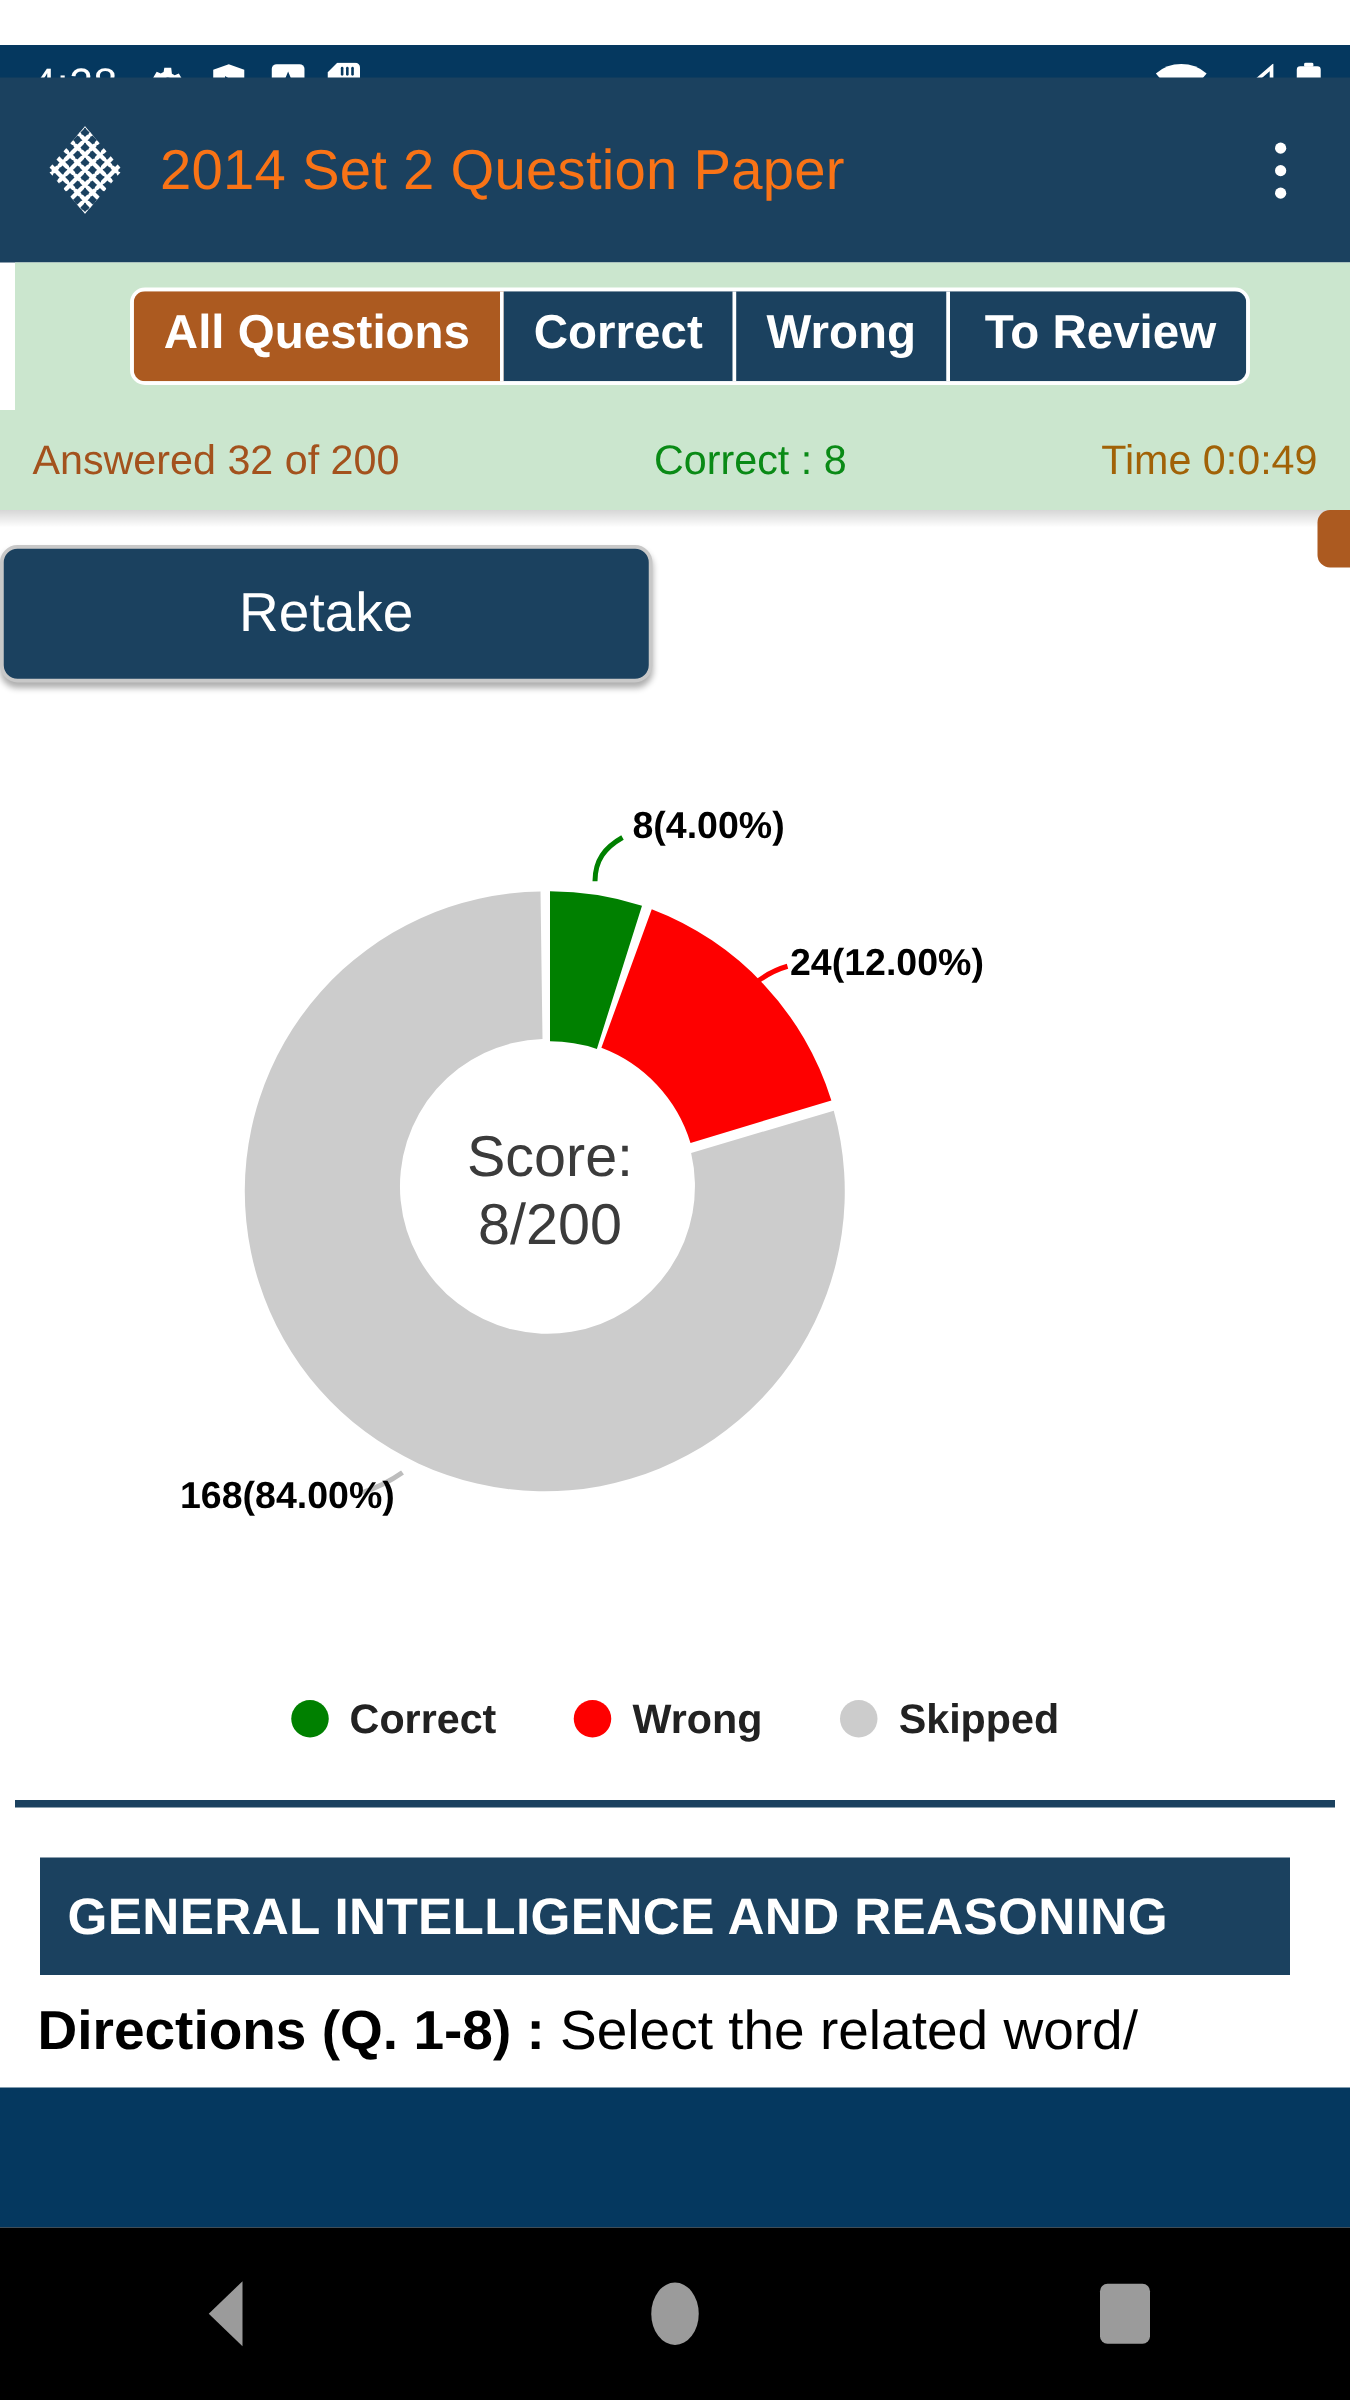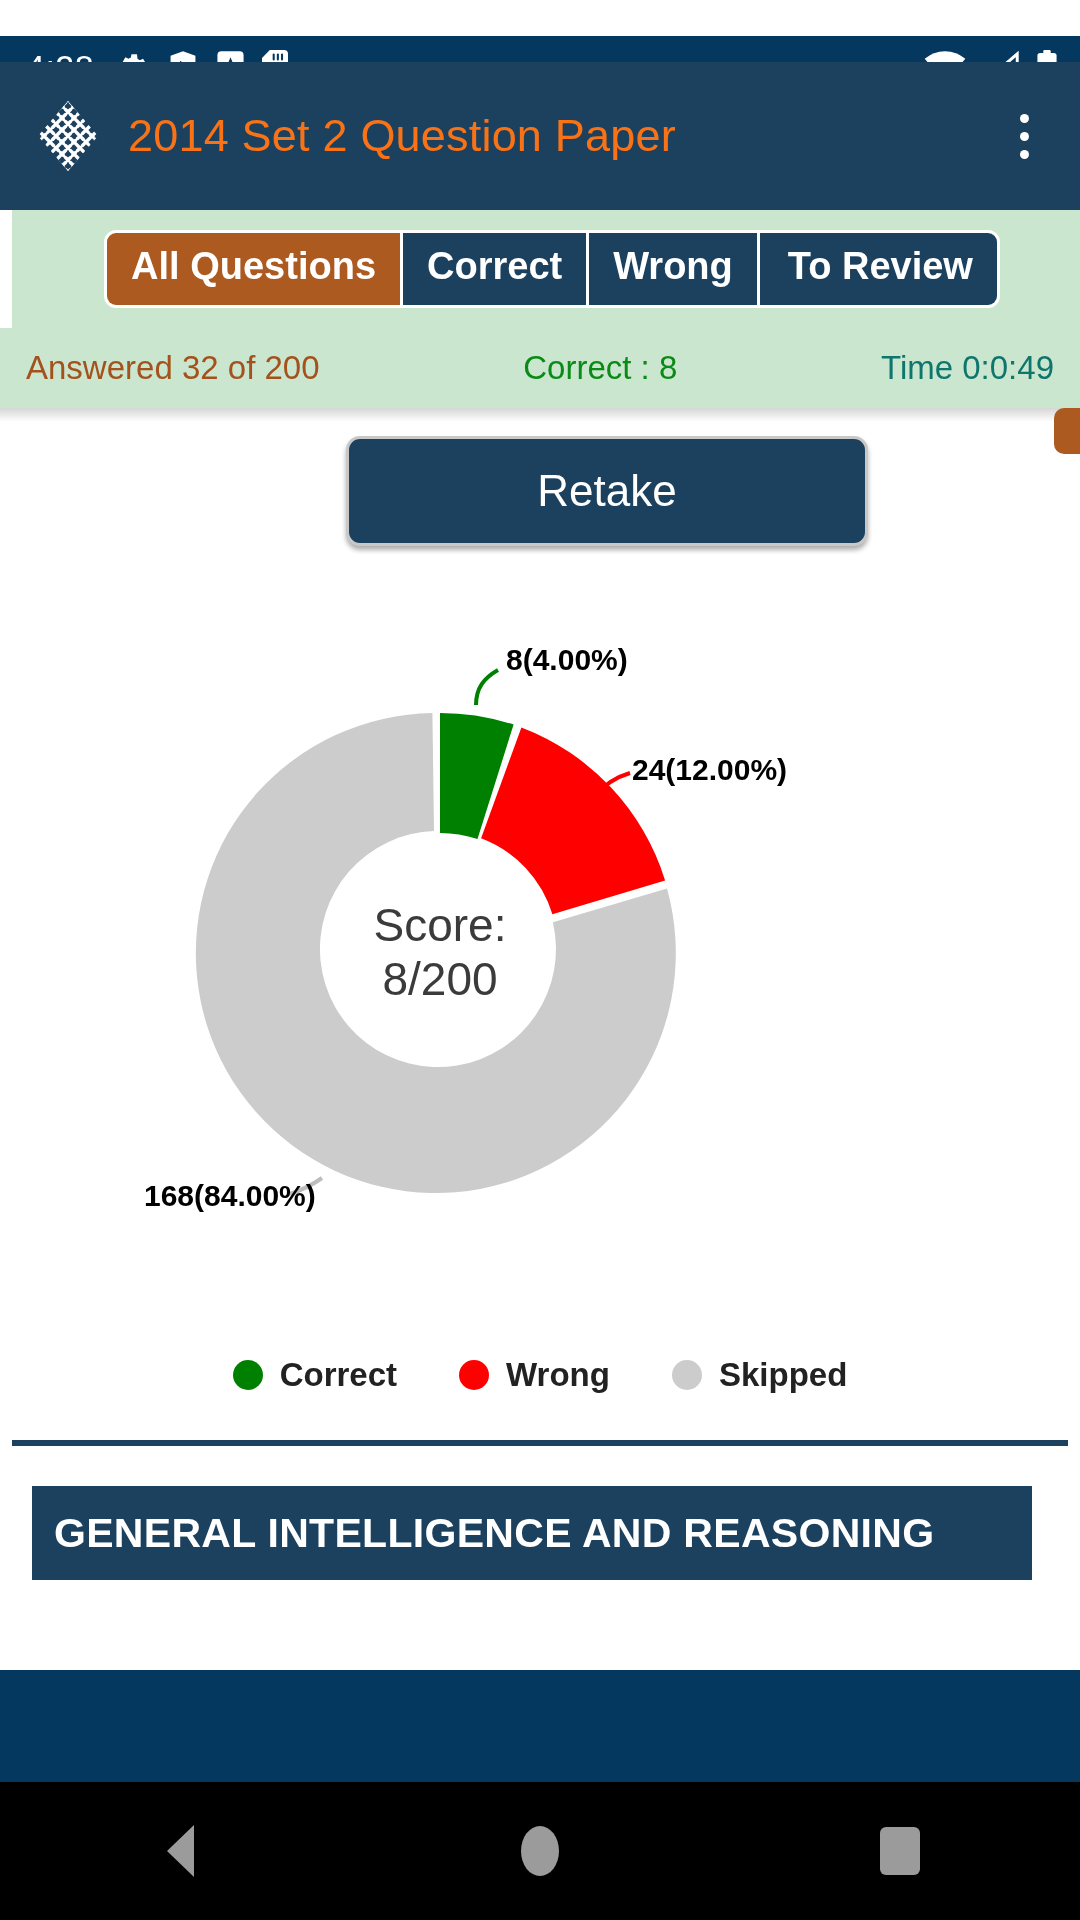--- a/index.html
+++ b/index.html
@@ -60,38 +60,38 @@
   .tab.active { background: #ac5a20; }
 
   
   .statsbar {
     position: absolute; left: 0; top: 328px; width: 1080px; height: 80px;
     background: #cbe6ce; display: flex; align-items: center; padding: 0 26px;
   }
   .stat { font-size: 33px; font-weight: 400; white-space: nowrap; }
   .stat.answered { color: #a3521d; }
   .stat.correct  { color: #0a8a16; margin: 0 auto; }
-  .stat.time     { color: #0f766e; }
+  .stat.time     { color: #a16207; }
 
   
   .content {
     position: absolute; left: 0; top: 408px; width: 1080px; height: 1262px;
     background: #ffffff; overflow: hidden;
   }
   .scroll-nub {
     position: absolute; right: 0; top: 0; width: 26px; height: 46px;
     background: #ac5a20; border-radius: 10px 0 0 10px;
   }
   .content-shade {
     position: absolute; left: 0; top: 0; width: 1080px; height: 14px;
     background: linear-gradient(to bottom, rgba(0,0,0,.16), rgba(0,0,0,0));
   }
 
   
-  .retake-row { position: absolute; left: 0; top: 28px; width: 868px; display: flex; justify-content: flex-end; }
+  .retake-row { position: absolute; left: 0; top: 28px; width: 976px; display: flex; justify-content: flex-start; }
   .retake-btn {
     width: 522px; height: 110px; background: #1b415f; color: #ffffff;
     border: 3px solid #c8c8c8; border-radius: 14px;
     font-size: 44px; display: flex; align-items: center; justify-content: center;
     box-shadow: 0 4px 5px rgba(0,0,0,.32);
   }
 
   
   .chart { position: absolute; left: 0; top: 150px; width: 1080px; height: 790px; }
   .chart svg { display: block; }
@@ -260,20 +260,23 @@
       <div class="legend-item">
         <span class="legend-dot" style="background:#cccccc"></span>
         <span class="legend-label">Skipped</span>
       </div>
     </div>
 
     <div class="divider"></div>
 
     <div class="section-head">GENERAL INTELLIGENCE AND REASONING</div>
 
+    <div class="directions">
+      <b>Directions (Q. 1-8) :</b><span> Select the related word/</span>
+    </div>
   </div>
 
   <div class="bottom-band"></div>
   <div class="navbar">
     <div class="nav-btn">
         <span class="nav-back"></span>
       </div>
     <div class="nav-btn">
         <span class="nav-home"></span>
       </div>

